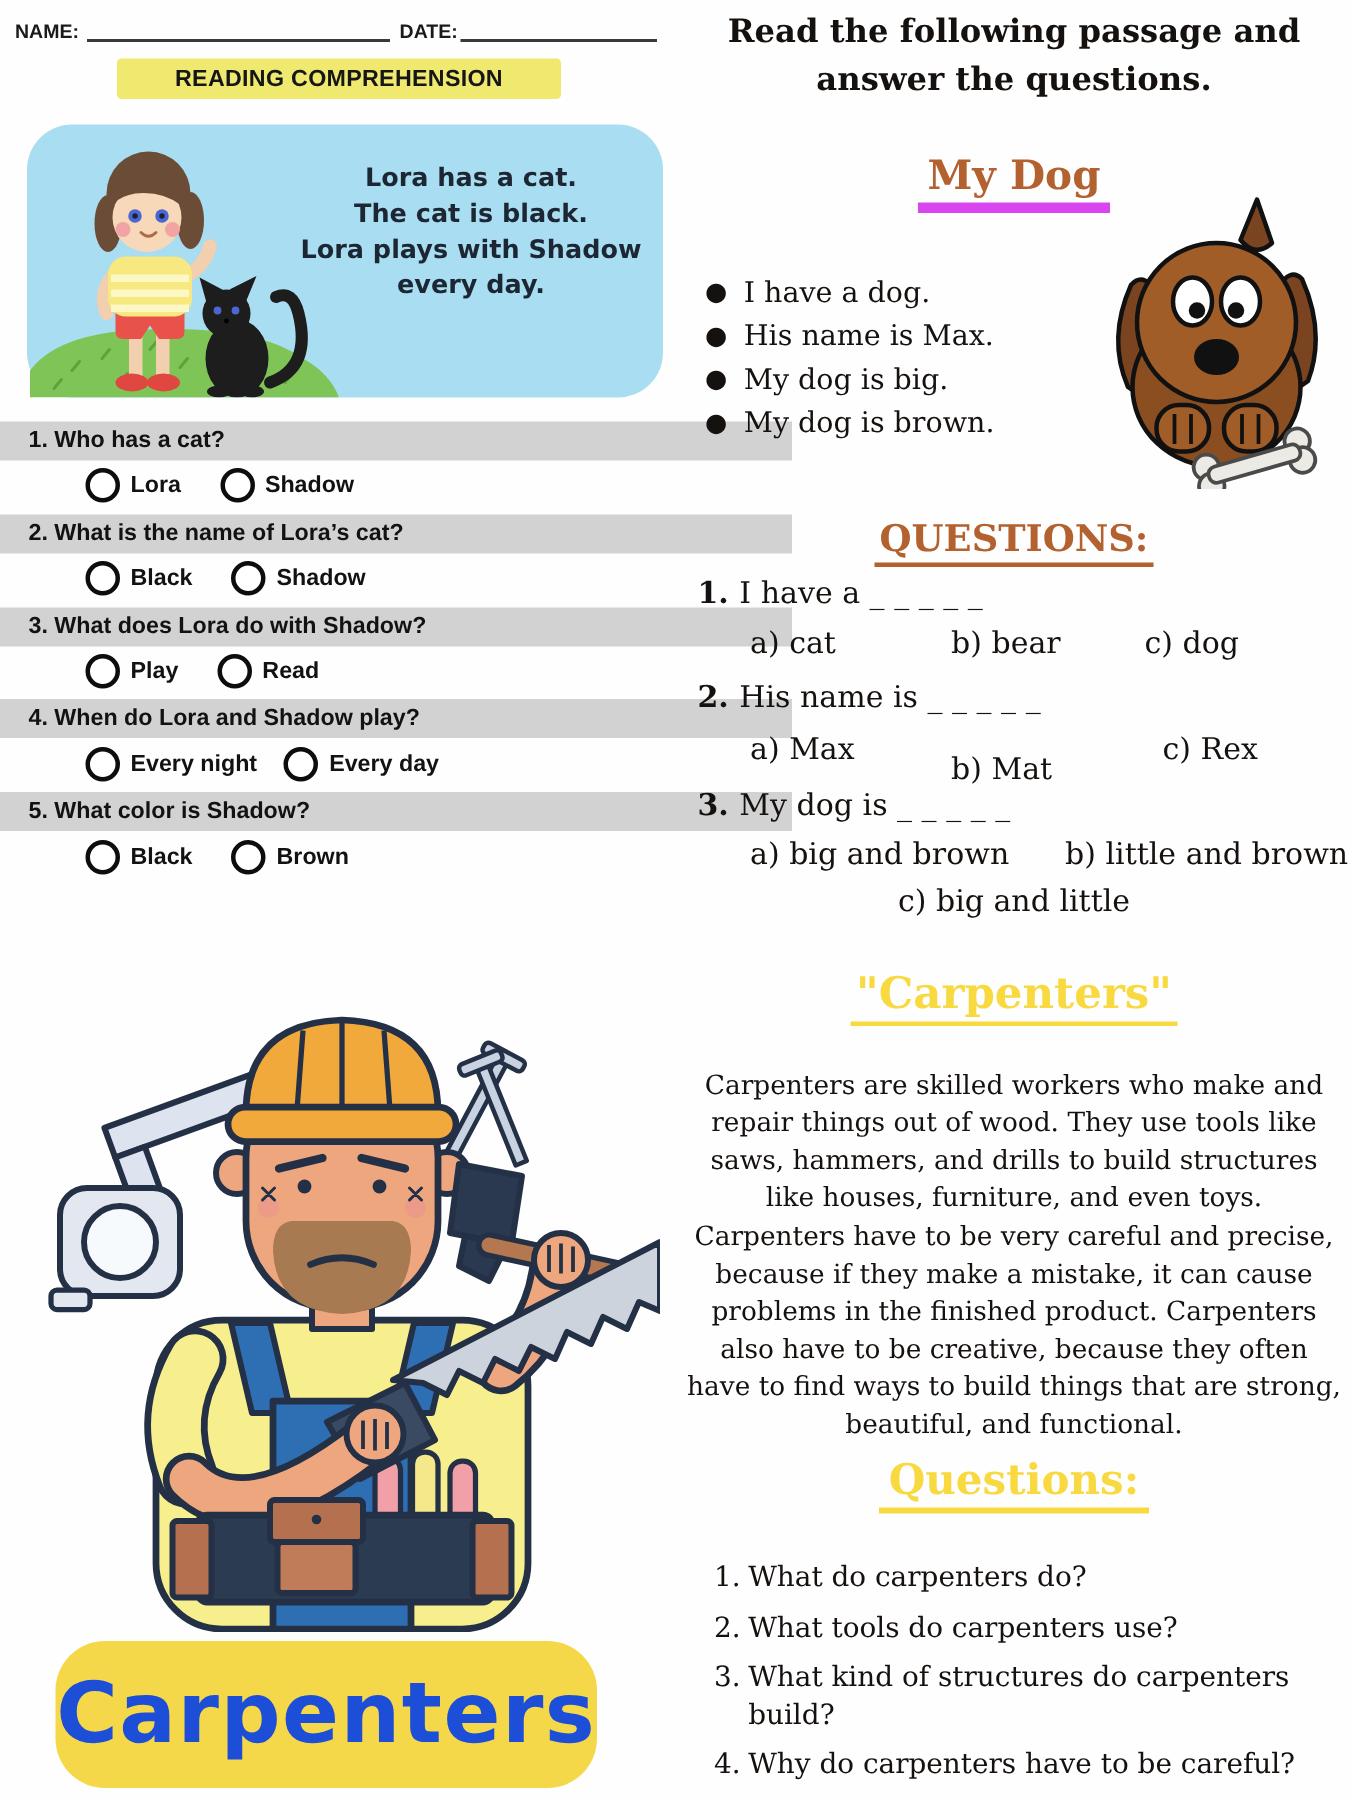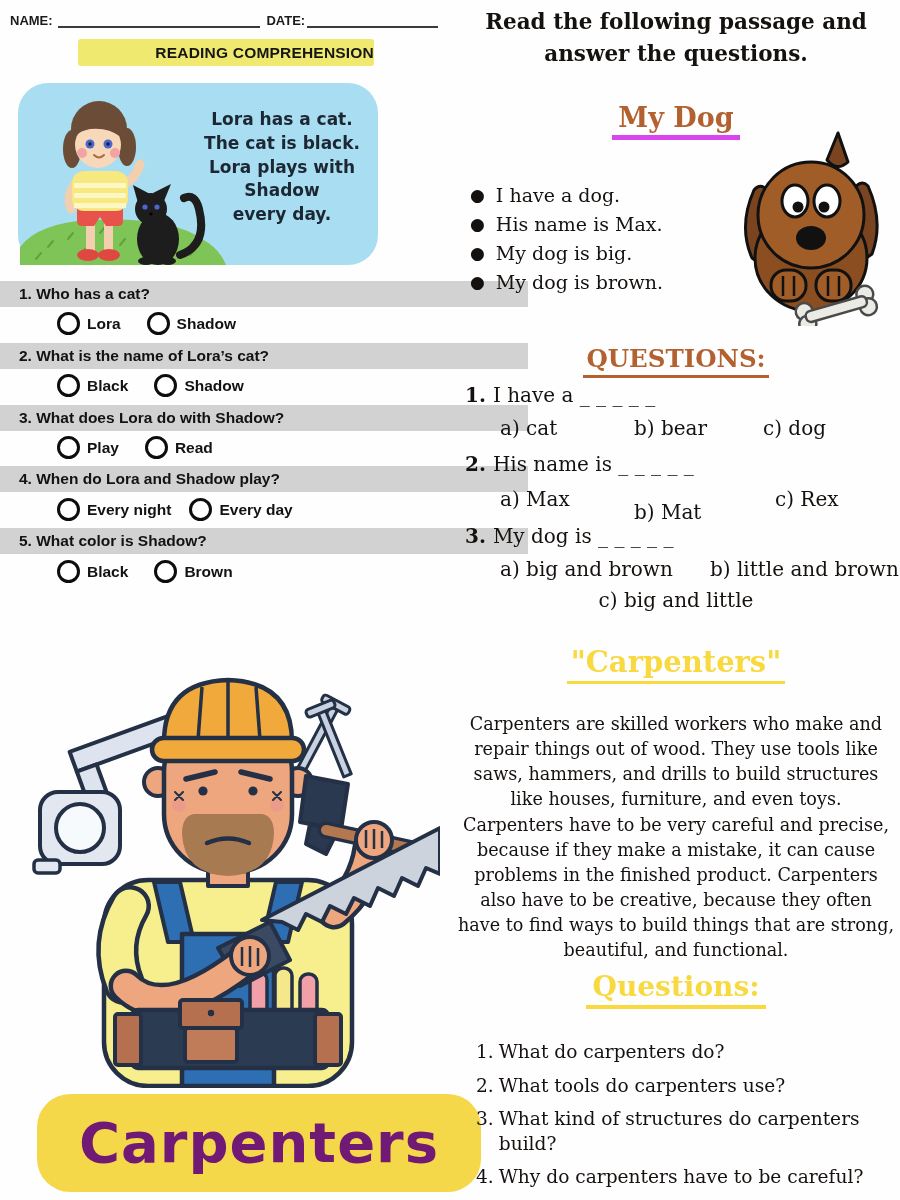--- a/index.html
+++ b/index.html
@@ -11,50 +11,50 @@
   .abs { position:absolute; }
 
   
   .name-row { left:10px; top:13px; width:428px; display:flex; align-items:flex-end;
     font-weight:bold; font-size:13px; color:#1a1a1a; }
   .fill-line { border-bottom:2px solid #3a3a3a; height:14px; }
   .fill-name { flex:1.55; margin:0 6px 0 5px; }
   .fill-date { flex:1; margin-left:2px; }
 
   .rc-banner { left:78px; top:39px; width:296px; height:27px; background:#f0e96f;
-    border-radius:3px; text-align:right; line-height:27px; font-weight:bold;
+    border-radius:3px; text-align:center; line-height:27px; font-weight:bold;
     font-size:15.5px; color:#161616; letter-spacing:.2px; }
 
-  .passage-box { left:18px; top:83px; width:360px; height:182px; background:#a9ddf2;
+  .passage-box { left:18px; top:83px; width:424px; height:182px; background:#a9ddf2;
     border-radius:30px; }
   .passage-illu { position:absolute; left:2px; bottom:0; }
   .passage-text { position:absolute; left:172px; right:4px; top:25px; text-align:center;
     font-weight:bold; font-size:17px; line-height:1.4; color:#1d2733;
     font-family:"DejaVu Sans", sans-serif; }
 
   .qbar { left:0; width:528px; height:26px; background:#d2d2d2; font-weight:bold;
     font-size:15.5px; color:#121212; line-height:26px; padding-left:19px; }
   .opt-row { left:57px; height:25px; display:flex; align-items:center; }
   .radio { width:23px; height:23px; border:3px solid #0d0d0d; border-radius:50%;
     background:#fff; flex:0 0 auto; }
   .opt-label { font-weight:bold; font-size:15.5px; color:#121212; margin-left:7px; }
   .opt-gap { width:26px; flex:0 0 auto; }
 
-  .carp-banner { left:37px; top:1094px; width:444px; height:98px; background:#f5d84a;
-    border-radius:33px; text-align:center; line-height:98px; color:#701a75;
+  .carp-banner { left:37px; top:1094px; width:361px; height:98px; background:#f5d84a;
+    border-radius:33px; text-align:center; line-height:98px; color:#1d4ed8;
     font-family:"DejaVu Sans", sans-serif; font-weight:bold; font-size:56px;
     letter-spacing:1px; }
 
   
   .serif { font-family:"DejaVu Serif", serif; }
   .r-instruction { left:452px; top:6px; width:448px; padding:0 8px; text-align:center;
     font-weight:bold; font-size:21.5px; line-height:1.5; color:#15110f; }
   .center-line { left:452px; width:448px; text-align:center; }
   .dog-title-span { display:inline-block; font-weight:bold; font-size:27px; color:#b2612f;
-    border-bottom:5px solid #d946ef; padding:0 6px 2px; }
+    border-bottom:7px solid #d946ef; padding:0 6px 2px; }
   .bullet-list { left:470px; top:180px; }
   .bullet-item { display:flex; align-items:center; height:29px; font-size:19px; color:#15110f; }
   .bullet-dot { margin-right:11px; font-size:17px; }
   .qs-heading-span { display:inline-block; font-weight:bold; font-size:24.5px; color:#b2612f;
     border-bottom:3px solid #b2612f; padding:0 3px 2px; }
   .dog-q { left:465px; font-size:20px; color:#15110f; }
   .dog-q .num { font-weight:bold; margin-right:7px; }
   .dog-opt { font-size:20px; color:#15110f; }
   .carp-title-span { display:inline-block; font-weight:bold; font-size:29px; color:#f8d93f;
     border-bottom:3px solid #f8d93f; padding:0 4px 2px; }

